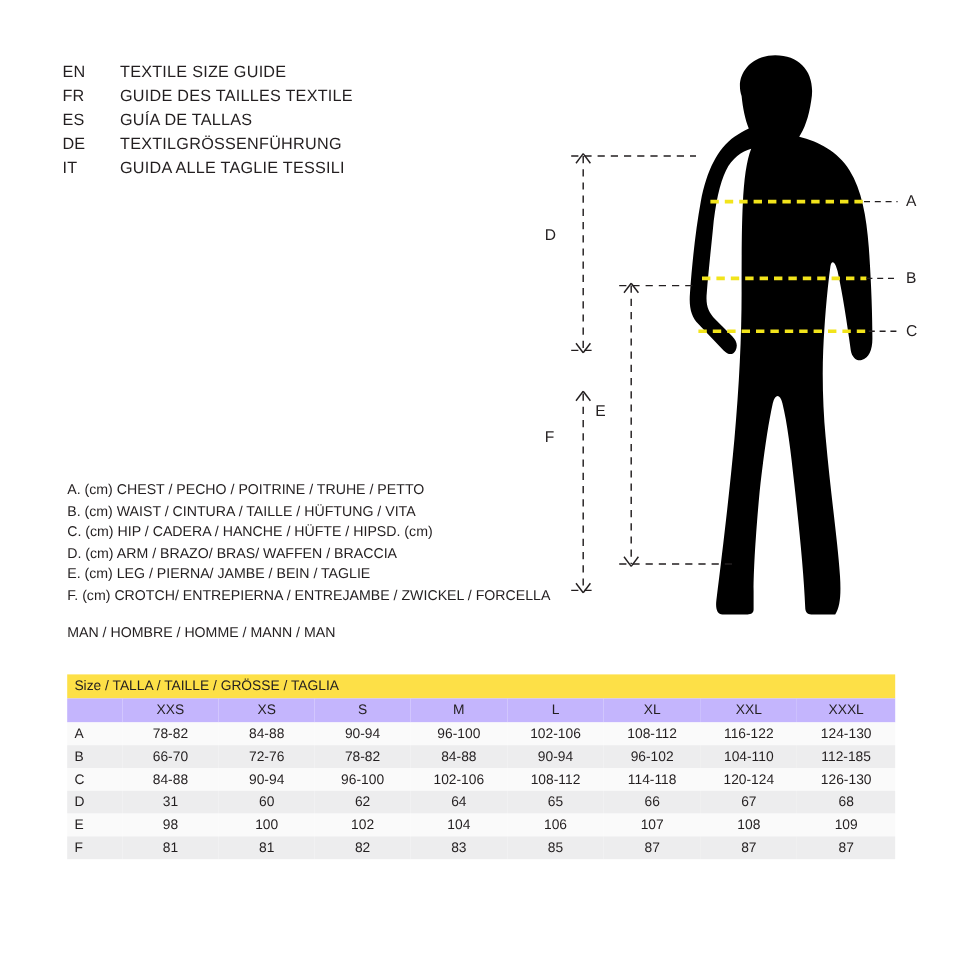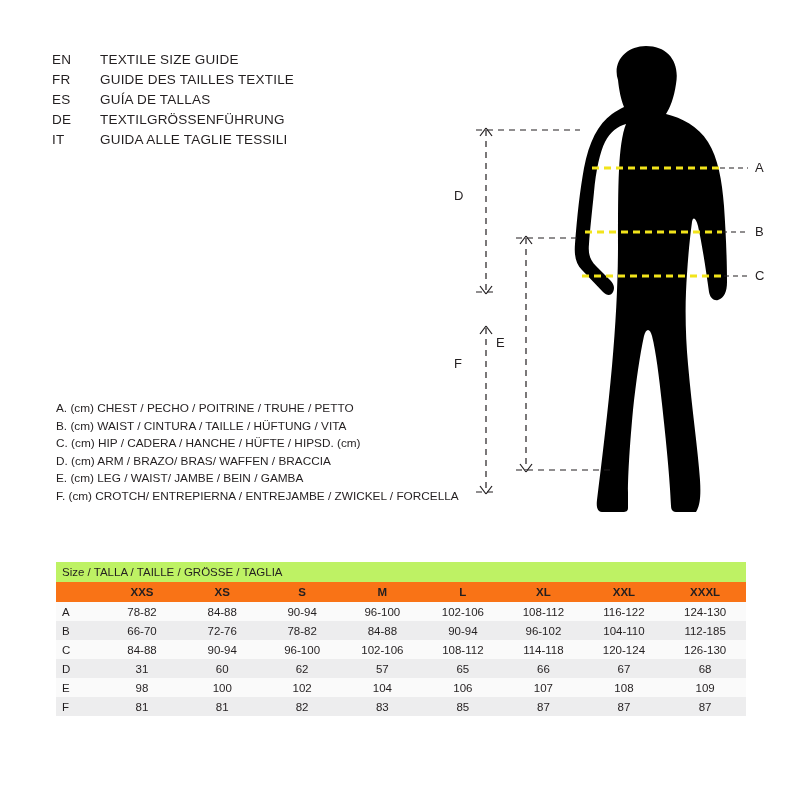--- a/index.html
+++ b/index.html
@@ -89,30 +89,29 @@
     font-size: 11.5px;
   }
   th, td {
     padding: 0;
     height: 19px;
     font-weight: normal;
     text-align: center;
     color: #231f20;
   }
   .hdr-row td {
-    background: #bef264;
+    background: #fde047;
     text-align: left;
     padding-left: 6px;
     height: 20px;
     font-size: 11.5px;
   }
   .sub-row td {
-    background: #f97316;
+    background: #c4b5fd;
     height: 20px;
-    font-weight: bold;
   }
   .row-odd td { background: #ededee; }
   .row-even td { background: #fafafa; }
   .col-label {
     text-align: left !important;
     padding-left: 6px;
     width: 46px;
   }
   .col-data { width: 92px; }
 </style>
@@ -142,23 +141,24 @@
       <span class="title-lang">IT</span>
       <span class="title-text">GUIDA ALLE TAGLIE TESSILI</span>
     </div>
   </div>
 
   <div class="legend">
     <div class="legend-row">A. (cm) CHEST / PECHO / POITRINE / TRUHE / PETTO</div>
     <div class="legend-row">B. (cm) WAIST / CINTURA / TAILLE / HÜFTUNG / VITA</div>
     <div class="legend-row">C. (cm) HIP / CADERA / HANCHE / HÜFTE / HIPSD. (cm)</div>
     <div class="legend-row">D. (cm) ARM / BRAZO/ BRAS/ WAFFEN / BRACCIA</div>
-    <div class="legend-row">E. (cm) LEG / WAIST/ JAMBE / BEIN / GAMBA</div>
+    <div class="legend-row">E. (cm) LEG / PIERNA/ JAMBE / BEIN / TAGLIE</div>
     <div class="legend-row">F. (cm) CROTCH/ ENTREPIERNA / ENTREJAMBE / ZWICKEL / FORCELLA</div>
     <div class="legend-gap"></div>
+    <div class="legend-man">MAN / HOMBRE / HOMME / MANN / MAN</div>
   </div>
 
   <div class="figure">
     <svg width="360" height="520" viewBox="0 0 360 520" xmlns="http://www.w3.org/2000/svg">
 
       <g>
         <path fill="#000000" d="
           M188,50
           C182,32 196,16 216,16
           C238,16 250,32 246,54
@@ -306,21 +306,21 @@
           <td>114-118</td>
           <td>120-124</td>
           <td>126-130</td>
         </tr>
 
         <tr class="row-odd">
           <td class="col-label">D</td>
           <td>31</td>
           <td>60</td>
           <td>62</td>
-          <td>57</td>
+          <td>64</td>
           <td>65</td>
           <td>66</td>
           <td>67</td>
           <td>68</td>
         </tr>
 
         <tr class="row-even">
           <td class="col-label">E</td>
           <td>98</td>
           <td>100</td>

